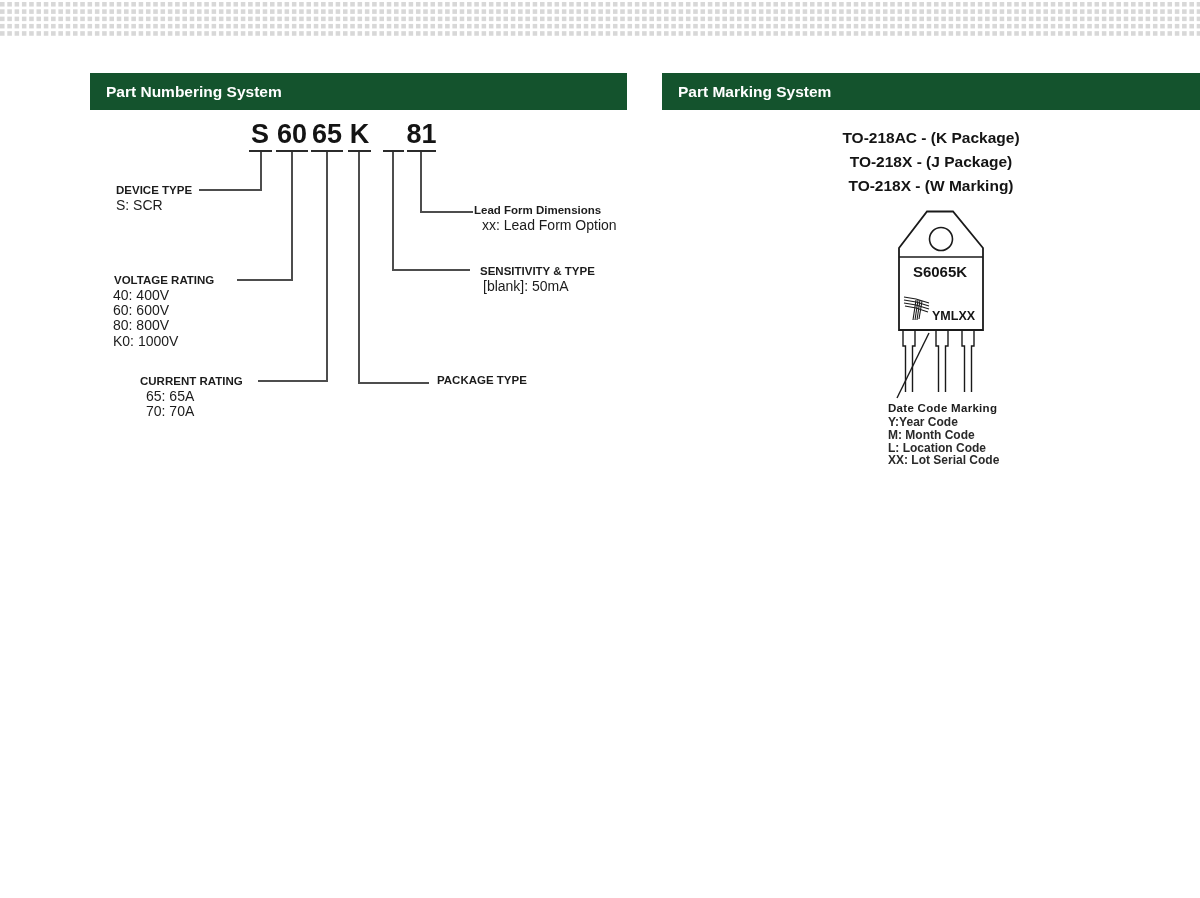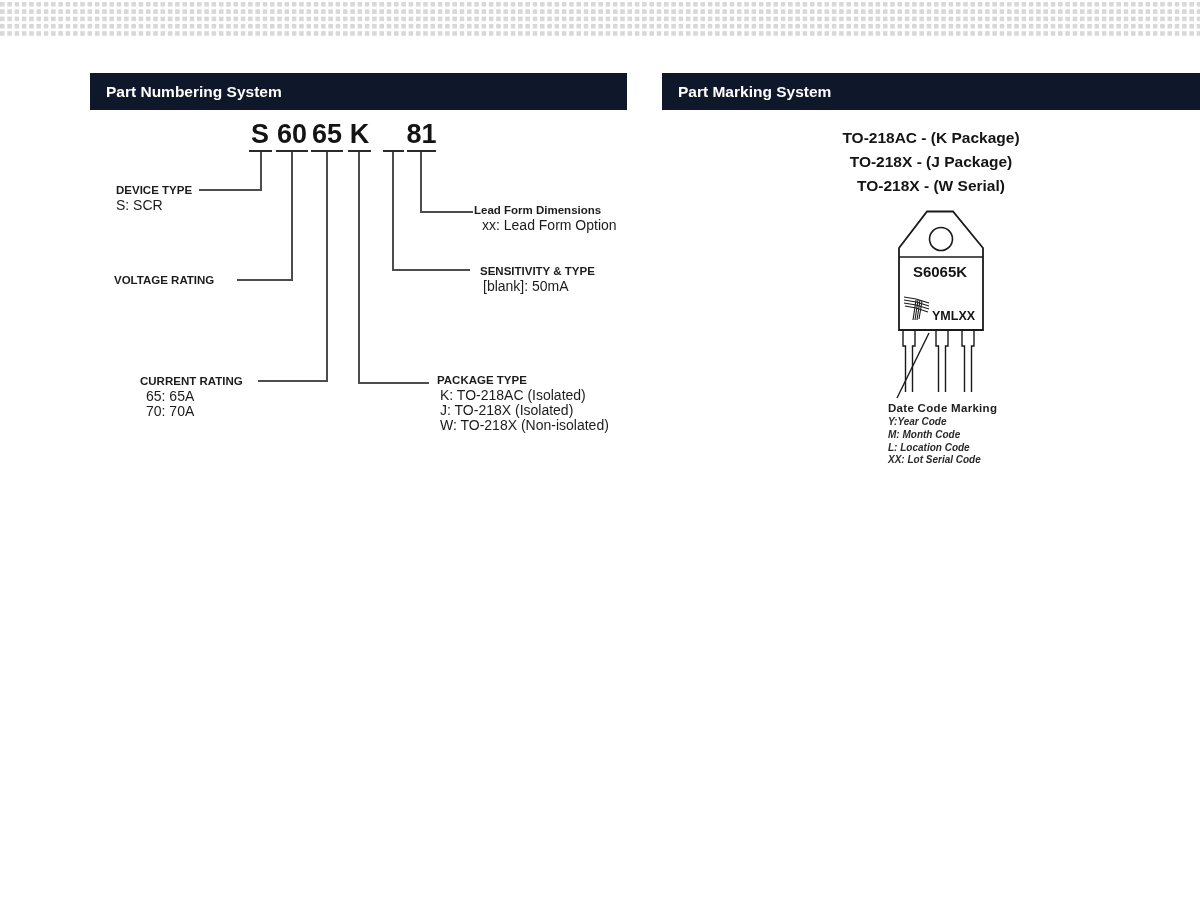--- a/index.html
+++ b/index.html
@@ -9,21 +9,21 @@
     font-family:"Liberation Sans","DejaVu Sans",sans-serif;
     color:#1c1c1c;
   }
   
   .dotband{
     position:absolute;left:0;top:2px;width:1200px;height:34px;
     background:conic-gradient(from 270deg at 5px 5px,#d8d8d8 0 90deg,#ffffff 0) 0 0 / 7.3px 7.3px;
   }
   
   .hdr{
-    position:absolute;top:73px;height:37px;background:#0f172a;
+    position:absolute;top:73px;height:37px;background:#14532d;
     color:#ffffff;font-size:15.5px;font-weight:bold;line-height:37px;
     padding-left:16px;box-sizing:border-box;
   }
   
   .seg{
     position:absolute;top:119px;height:30px;line-height:30px;text-align:center;
     font-size:27px;font-weight:bold;color:#141414;letter-spacing:0;
   }
   .useg{position:absolute;top:150px;height:2px;background:#2b2b2b;}
   .stem{position:absolute;width:2px;background:#4d4d4d;}
@@ -34,21 +34,21 @@
   .field .fi{font-size:14px;line-height:15.2px;white-space:nowrap;}
   .field .items{margin-top:2px;}
   
   .pkg-titles{
     position:absolute;left:662px;top:126px;width:538px;text-align:center;
     font-size:15.5px;font-weight:bold;line-height:24px;color:#141414;
   }
   .pkg-svg{position:absolute;left:858px;top:203px;}
   .datecode{position:absolute;left:888px;top:402px;}
   .datecode .fh{font-size:11.5px;font-weight:bold;letter-spacing:.3px;}
-  .datecode .fi{font-size:10px;line-height:12.8px;font-weight:bold;color:#2a2a2a;font-style:italic;}
+  .datecode .fi{font-size:12px;line-height:12.8px;font-weight:bold;color:#2a2a2a;}
 </style>
 </head>
 <body>
 
 <div class="dotband"></div>
 
 <div class="hdr" style="left:90px;width:537px;">Part Numbering System</div>
 <div class="hdr" style="left:662px;width:538px;">Part Marking System</div>
 
 <div class="seg" style="left:246px;width:28px;">S</div>
@@ -81,20 +81,26 @@
 
 <div class="field" style="left:116px;top:184px;">
   <div class="fh">DEVICE TYPE</div>
   <div class="items">
     <div class="fi">S: SCR</div>
   </div>
 </div>
 
 <div class="field" style="left:114px;top:274px;">
   <div class="fh">VOLTAGE RATING</div>
+  <div class="items" style="margin-left:-1px;">
+    <div class="fi">40: 400V</div>
+    <div class="fi">60: 600V</div>
+    <div class="fi">80: 800V</div>
+    <div class="fi">K0: 1000V</div>
+  </div>
 </div>
 
 <div class="field" style="left:140px;top:375px;">
   <div class="fh">CURRENT RATING</div>
   <div class="items" style="margin-left:6px;">
     <div class="fi">65: 65A</div>
     <div class="fi">70: 70A</div>
   </div>
 </div>
 
@@ -107,31 +113,26 @@
 
 <div class="field" style="left:480px;top:265px;">
   <div class="fh">SENSITIVITY &amp; TYPE</div>
   <div class="items" style="margin-left:3px;">
     <div class="fi">[blank]: 50mA</div>
   </div>
 </div>
 
 <div class="field" style="left:437px;top:374px;">
   <div class="fh">PACKAGE TYPE</div>
-  <div class="items" style="margin-left:3px;">
-    <div class="fi">K: TO-218AC (Isolated)</div>
-    <div class="fi">J: TO-218X (Isolated)</div>
-    <div class="fi">W: TO-218X (Non-isolated)</div>
-  </div>
 </div>
 
 <div class="pkg-titles">
   <div>TO-218AC - (K Package)</div>
   <div>TO-218X - (J Package)</div>
-  <div>TO-218X - (W Serial)</div>
+  <div>TO-218X - (W Marking)</div>
 </div>
 
 <svg class="pkg-svg" width="164" height="200" viewBox="858 203 164 200">
 
   <polygon points="899,248 927,211.5 953,211.5 983,248 983,330 899,330" fill="#ffffff" stroke="#1a1a1a" stroke-width="1.8"></polygon>
   <circle cx="941" cy="239" r="11.5" fill="#ffffff" stroke="#1a1a1a" stroke-width="1.6"></circle>
   <line x1="899" y1="257" x2="983" y2="257" stroke="#1a1a1a" stroke-width="1.6"></line>
 
   <text x="940" y="277" text-anchor="middle" font-size="15" font-weight="bold" fill="#141414" font-family="Liberation Sans, sans-serif">S6065K</text>
 

